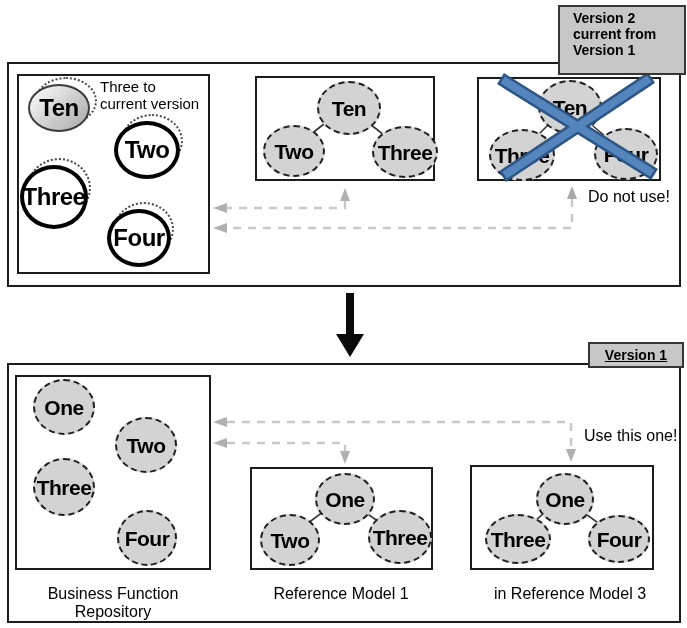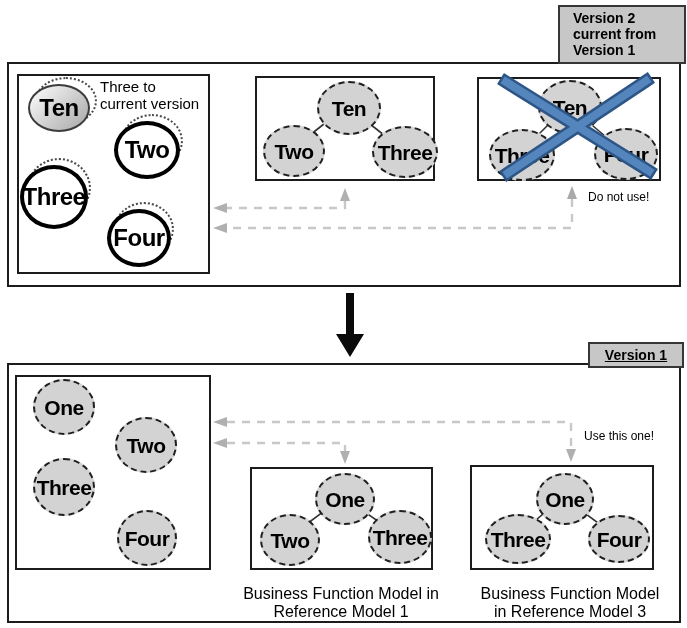--- a/index.html
+++ b/index.html
@@ -25,26 +25,26 @@
     border:2px solid #3c3c3c;font-size:24px;
   }
   .ghost{
     position:absolute;border-radius:50%;border:2px dotted #4a4a4a;background:transparent;z-index:3;
   }
   
   .tag{
     position:absolute;background:#c7c7c7;border:2px solid #363636;z-index:7;
     font-weight:bold;font-size:14px;line-height:16px;
   }
-  .tag.v2{padding:3px 6px 6px 13px;}
+  .tag.v2{padding:3px 6px 17px 13px;}
   .tag.v1{text-align:center;padding-top:3px;}
   .tag.v1 span{text-decoration:underline;}
   
   .note{position:absolute;font-size:15px;line-height:17px;z-index:5;}
-  .note.big{font-size:12px;line-height:18px;}
+  .note.big{font-size:16px;line-height:18px;}
   .caption{
     position:absolute;font-size:16px;line-height:18px;text-align:center;z-index:5;width:200px;
   }
 </style>
 </head>
 <body>
 
 <div id="stage">
 
   <div class="outer-box" style="left:7px;top:62px;width:670px;height:221px;"></div>
@@ -142,26 +142,28 @@
   <div class="node gray" style="left:315px;top:473px;width:56px;height:48px;">One</div>
   <div class="node gray" style="left:260px;top:514px;width:56px;height:48px;">Two</div>
   <div class="node gray" style="left:368px;top:510px;width:60px;height:50px;">Three</div>
 
   <div class="node gray" style="left:536px;top:473px;width:54px;height:48px;">One</div>
   <div class="node gray" style="left:485px;top:514px;width:62px;height:46px;">Three</div>
   <div class="node gray" style="left:588px;top:515px;width:58px;height:44px;">Four</div>
 
   <div class="note big" style="left:584px;top:427px;">Use this one!</div>
 
+  <div class="caption" style="left:13px;top:585px;">
+    <div>Business Function</div>
+    <div>Repository</div>
+  </div>
   <div class="caption" style="left:241px;top:585px;">
-    <div>Business Function Model in</div>
     <div>Reference Model 1</div>
   </div>
   <div class="caption" style="left:470px;top:585px;">
-    <div>Business Function Model</div>
     <div>in Reference Model 3</div>
   </div>
 
   <div class="tag v2" style="left:558px;top:5px;width:105px;height:46px;">
     <div>Version 2</div>
     <div>current from</div>
     <div>Version 1</div>
   </div>
   <div class="tag v1" style="left:588px;top:342px;width:92px;height:19px;">
     <span>Version 1</span>

